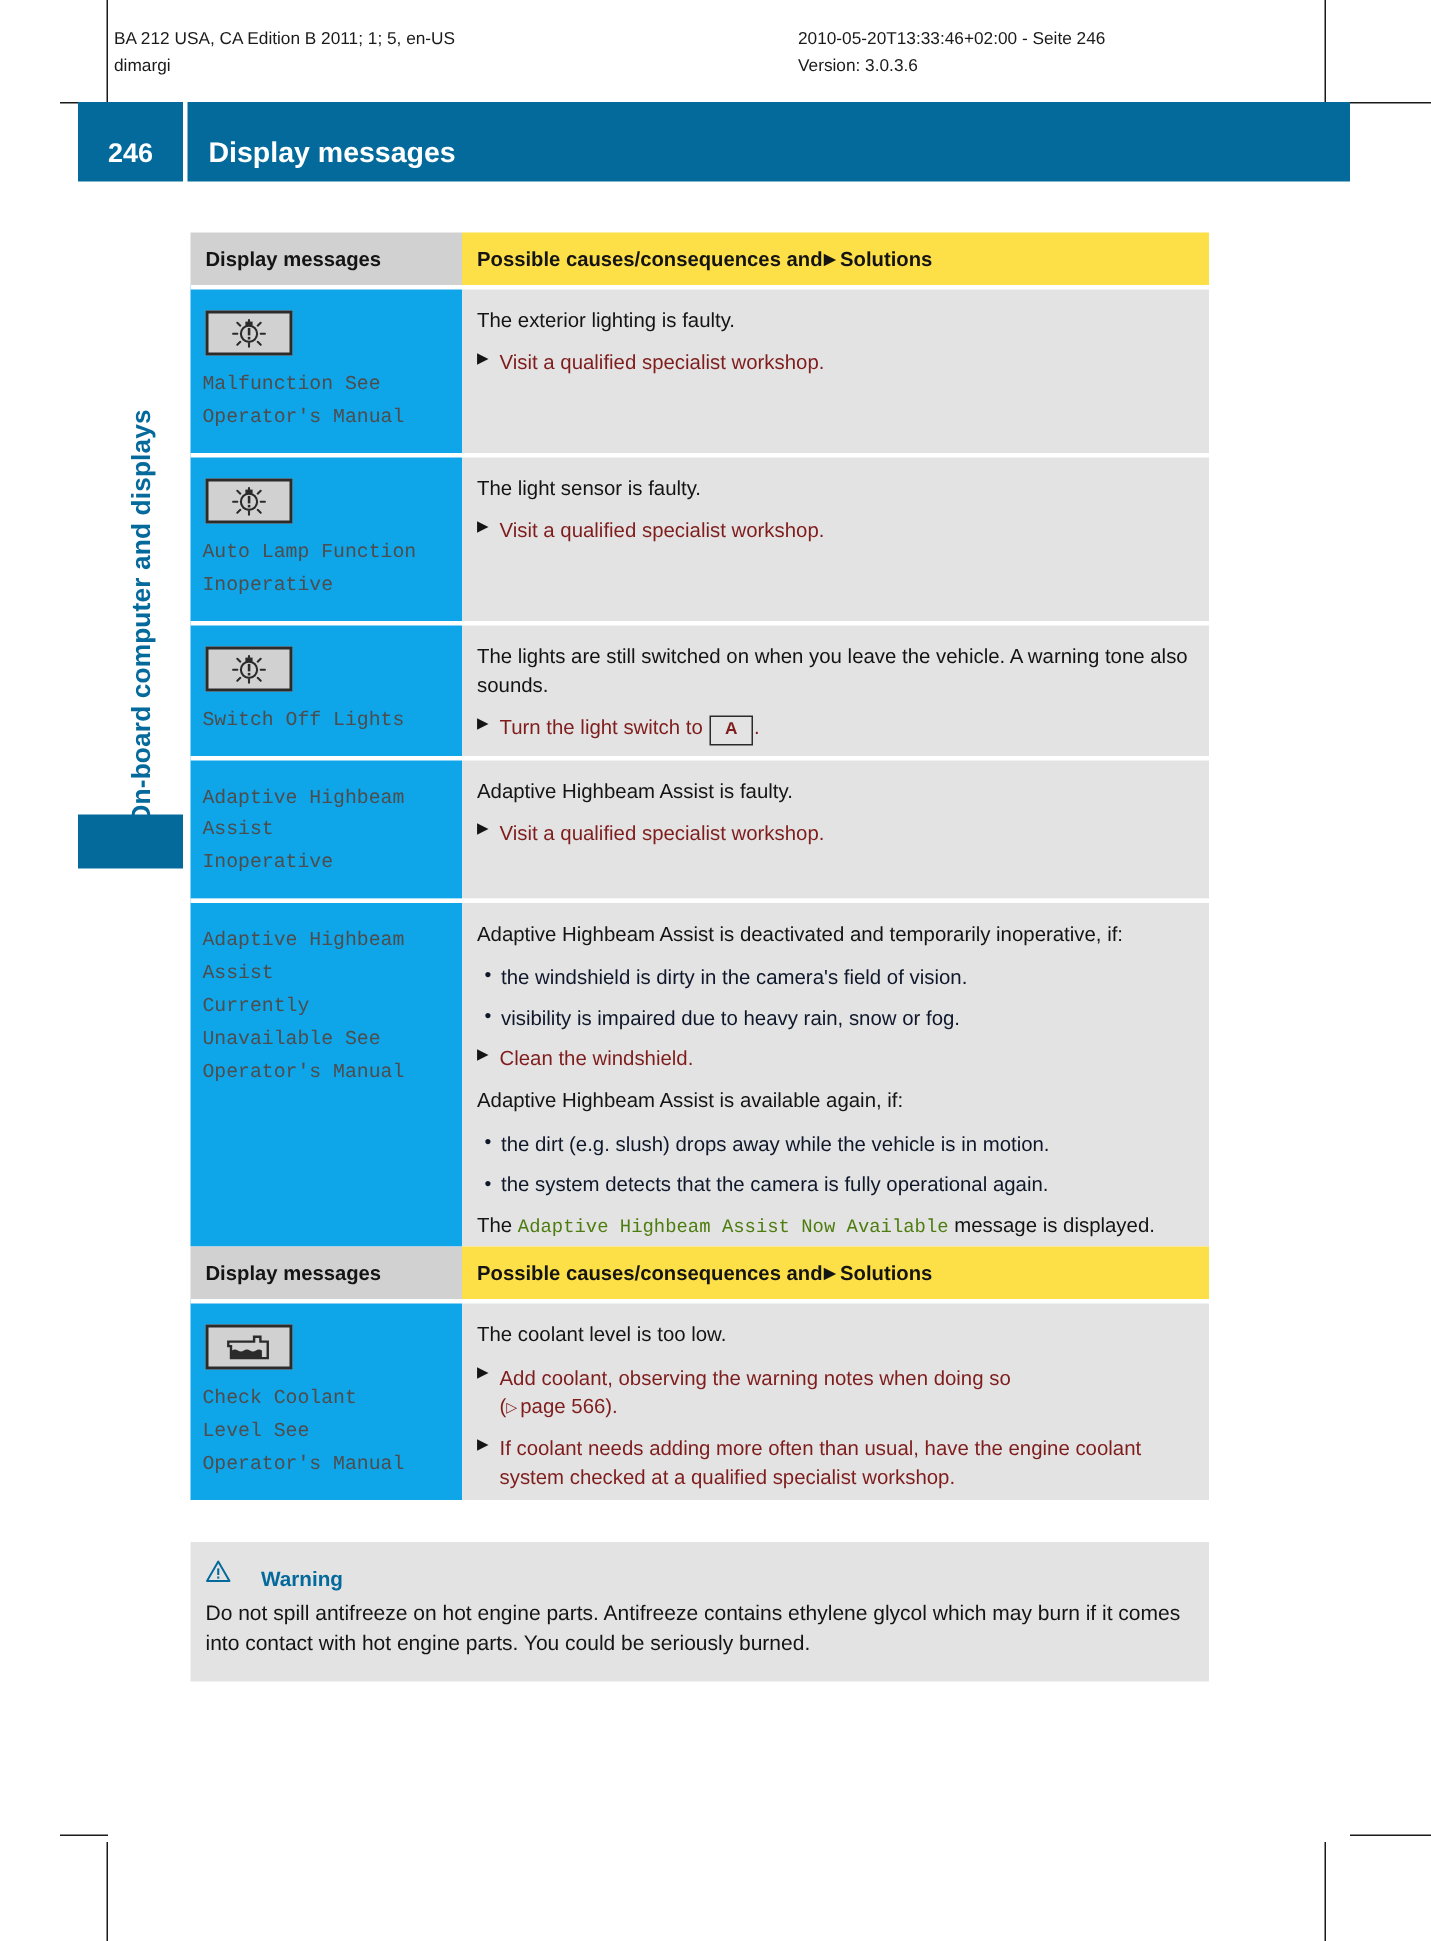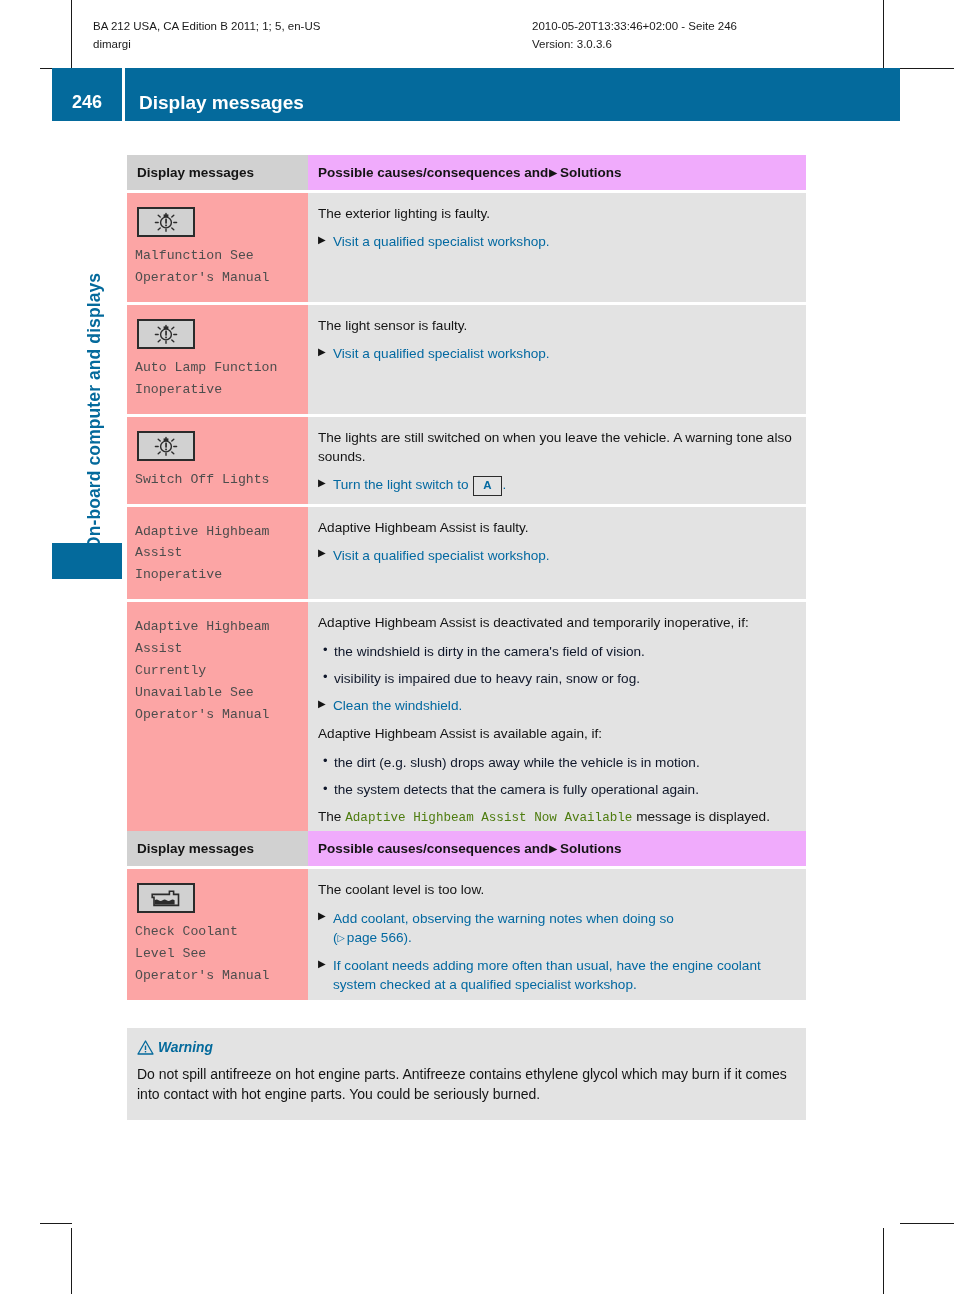--- a/index.html
+++ b/index.html
@@ -20,21 +20,21 @@
 
   
   .runhead {
     position: absolute;
     top: 18px;
     font-size: 11.5px;
     color: #1a1a1a;
     line-height: 1.55;
     white-space: nowrap;
   }
-  .runhead-left  { left: 93px; }
+  .runhead-left  { left: 76px; }
   .runhead-right { left: 532px; }
 
   
   .banner {
     position: absolute;
     left: 52px;
     top: 68px;
     width: 848px;
     height: 38px;
   }
@@ -93,37 +93,37 @@
     position: absolute;
     left: 127px;
     top: 155px;
     width: 679px;
   }
 
   
   .tbl { width: 100%; border-collapse: separate; border-spacing: 0; }
 
   .th-row td {
-    background: #f0abfc;
+    background: #fde047;
     font-size: 13.5px;
     font-weight: bold;
     color: #141414;
     padding: 10px 12px 10px 10px;
     vertical-align: middle;
   }
   .th-row td.c1 { background: #d1d1d1; width: 181px; }
 
   .row td {
     vertical-align: top;
     padding: 11px 14px 3px 10px;
     background: #e3e3e3;
     border-top: 3px solid #ffffff;
   }
   .row td.c1 {
-    background: #fca5a5;
+    background: #0ea5e9;
     width: 181px;
     padding: 10px 8px 13px 8px;
   }
 
   
   .msg {
     font-family: "Liberation Mono", "DejaVu Sans Mono", monospace;
     font-size: 13.2px;
     color: #4d4d4d;
     line-height: 1.66;
@@ -140,21 +140,21 @@
   .para {
     font-size: 13.6px;
     color: #141414;
     line-height: 1.42;
     margin-bottom: 9px;
   }
   .para:last-child { margin-bottom: 0; }
 
   .step {
     font-size: 13.6px;
-    color: #0369a1;
+    color: #7f1d1d;
     line-height: 1.42;
     margin-bottom: 9px;
     padding-left: 15px;
     position: relative;
   }
   .step:last-child { margin-bottom: 0; }
   .step::before {
     content: "\25B6";
     position: absolute;
     left: 0;
@@ -231,24 +231,23 @@
   }
 
   
   .warnbox {
     background: #e3e3e3;
     margin-top: 28px;
     padding: 12px 12px 15px 10px;
   }
   .warn-head {
     display: flex;
-    align-items: flex-start;
-    gap: 4px;
+    align-items: flex-end;
+    gap: 20px;
     margin-bottom: 5px;
-    font-style: italic;
   }
   .warn-title {
     font-size: 13.8px;
     font-weight: bold;
     color: #046a9c;
   }
   .warn-body {
     font-size: 14px;
     color: #141414;
     line-height: 1.45;

